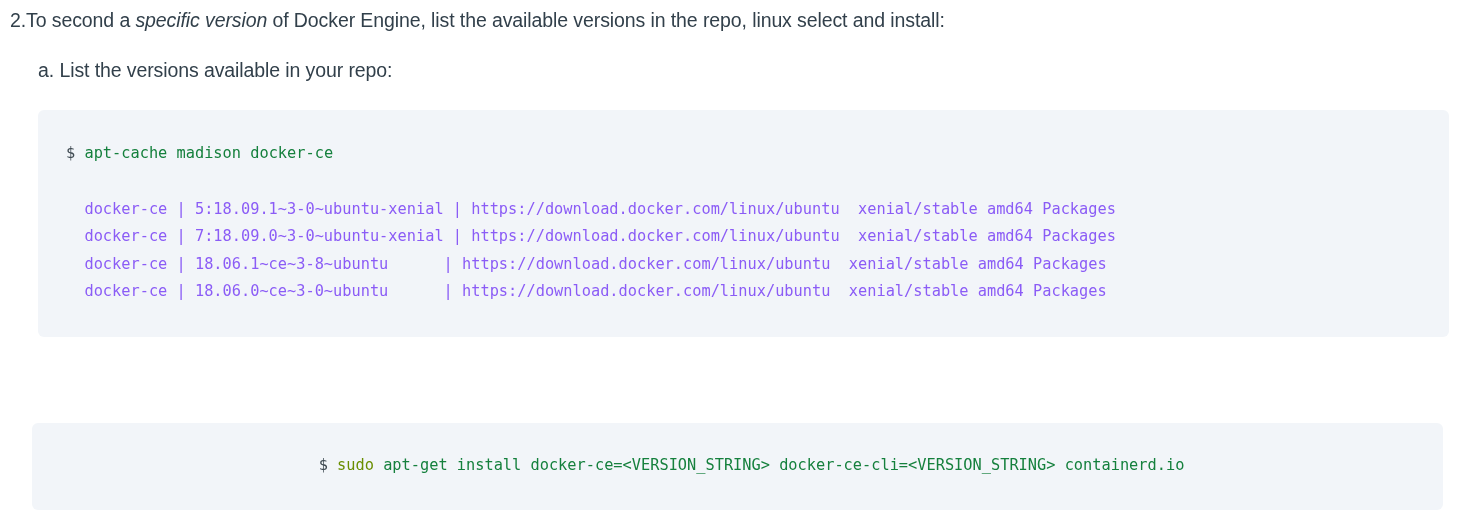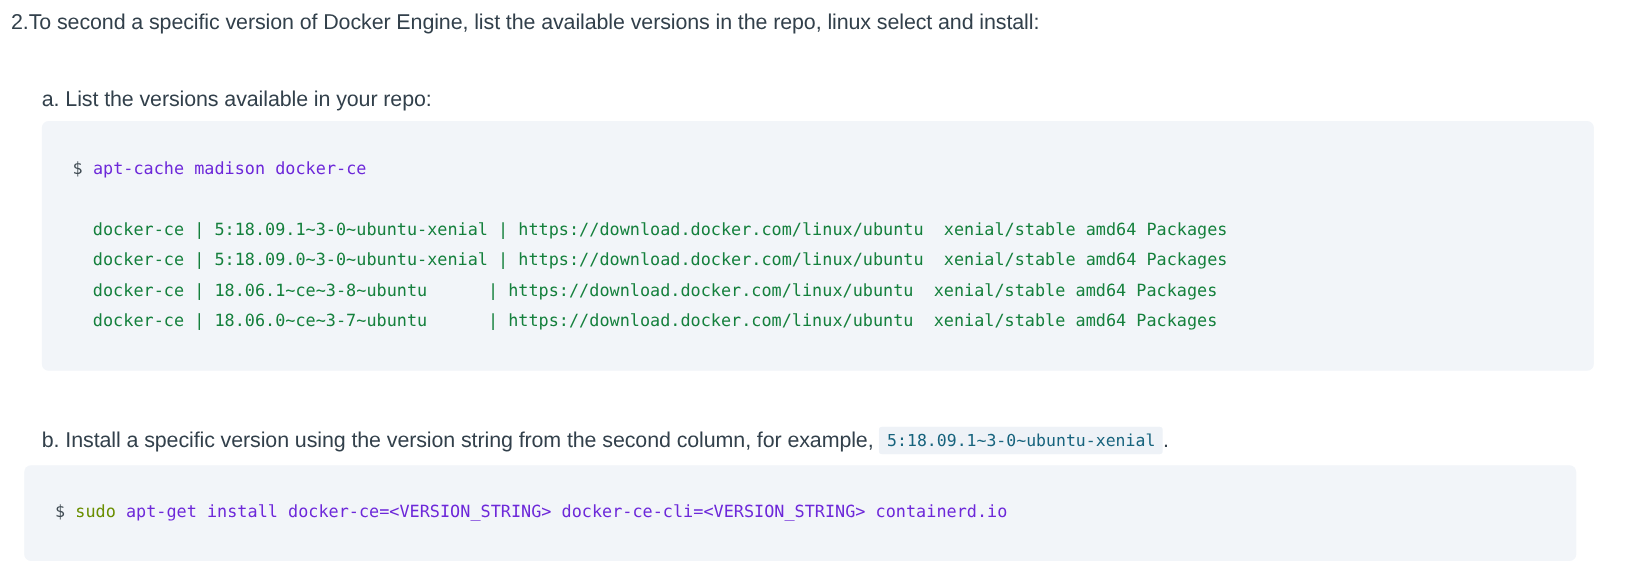--- a/index.html
+++ b/index.html
@@ -28,32 +28,32 @@
     left: 10px;
     top: 6px;
     font-size: 19.5px;
     line-height: 28px;
     color: #32404b;
     white-space: nowrap;
     letter-spacing: -0.1px;
   }
   .step-line .num { color: #32404b; }
   .em {
+    font-style: italic;
     margin-top: 48px;
   }
 
   
   .substep {
     position: absolute;
     font-size: 19.5px;
     line-height: 28px;
     color: #32404b;
     white-space: nowrap;
     letter-spacing: -0.1px;
-    margin-top: 20px;
   }
   .substep-a { left: 38px; top: 56px; }
   .substep-b { left: 38px; top: 366px; }
 
   
   .inline-code {
     font-family: "DejaVu Sans Mono", monospace;
     font-size: 15px;
     background: #eef2f7;
     color: #17637d;
@@ -72,57 +72,57 @@
     overflow: hidden;
   }
   .code-block-1 {
     left: 38px;
     top: 110px;
     width: 1411px;
     height: 227px;
     padding: 30px 0 0 28px;
   }
   .code-block-2 {
-    left: 22px;
+    left: 32px;
     top: 423px;
     width: 1411px;
     height: 87px;
     padding: 29px 0 0 28px;
+    text-align: center;
   }
 
   pre.code {
     margin: 0;
     font-family: "DejaVu Sans Mono", monospace;
     font-size: 15.3px;
     line-height: 27.6px;
     white-space: pre;
     color: #17637d;
     letter-spacing: 0px;
   }
   .prompt { color: #3f4a52; }
-  .cmd    { color: #6d28d9; }
+  .cmd    { color: #15803d; }
   .builtin{ color: #6a8e00; }
-  .out    { color: #15803d; }
+  .out    { color: #8b5cf6; }
   .spacer { display: block; height: 28px; }
 </style>
 </head>
 <body>
 
 <div class="page">
 
   <div class="step-line"><span class="num">2.</span><span>To second a </span><span class="em">specific version</span><span> of Docker Engine, list the available versions in the repo, linux select and install:</span></div>
 
   <div class="substep substep-a"><span>a.</span>&nbsp;<span>List the versions available in your repo:</span></div>
 
   <div class="code-block code-block-1">
     <pre class="code"><span class="prompt">$</span> <span class="cmd">apt-cache madison docker-ce</span><span class="spacer"></span><span class="out">  docker-ce | 5:18.09.1~3-0~ubuntu-xenial | https://download.docker.com/linux/ubuntu  xenial/stable amd64 Packages</span>
-<span class="out">  docker-ce | 5:18.09.0~3-0~ubuntu-xenial | https://download.docker.com/linux/ubuntu  xenial/stable amd64 Packages</span>
+<span class="out">  docker-ce | 7:18.09.0~3-0~ubuntu-xenial | https://download.docker.com/linux/ubuntu  xenial/stable amd64 Packages</span>
 <span class="out">  docker-ce | 18.06.1~ce~3-8~ubuntu      | https://download.docker.com/linux/ubuntu  xenial/stable amd64 Packages</span>
-<span class="out">  docker-ce | 18.06.0~ce~3-7~ubuntu      | https://download.docker.com/linux/ubuntu  xenial/stable amd64 Packages</span></pre>
+<span class="out">  docker-ce | 18.06.0~ce~3-0~ubuntu      | https://download.docker.com/linux/ubuntu  xenial/stable amd64 Packages</span></pre>
   </div>
 
-  <div class="substep substep-b"><span>b.</span>&nbsp;<span>Install a specific version using the version string from the second column, for example,</span>&nbsp;<span class="inline-code">5:18.09.1~3-0~ubuntu-xenial</span><span>.</span></div>
 
   <div class="code-block code-block-2">
     <pre class="code"><span class="prompt">$</span> <span class="builtin">sudo</span><span class="cmd"> apt-get install docker-ce=&lt;VERSION_STRING&gt; docker-ce-cli=&lt;VERSION_STRING&gt; containerd.io</span></pre>
   </div>
 
 </div>
 
 </body></html>

